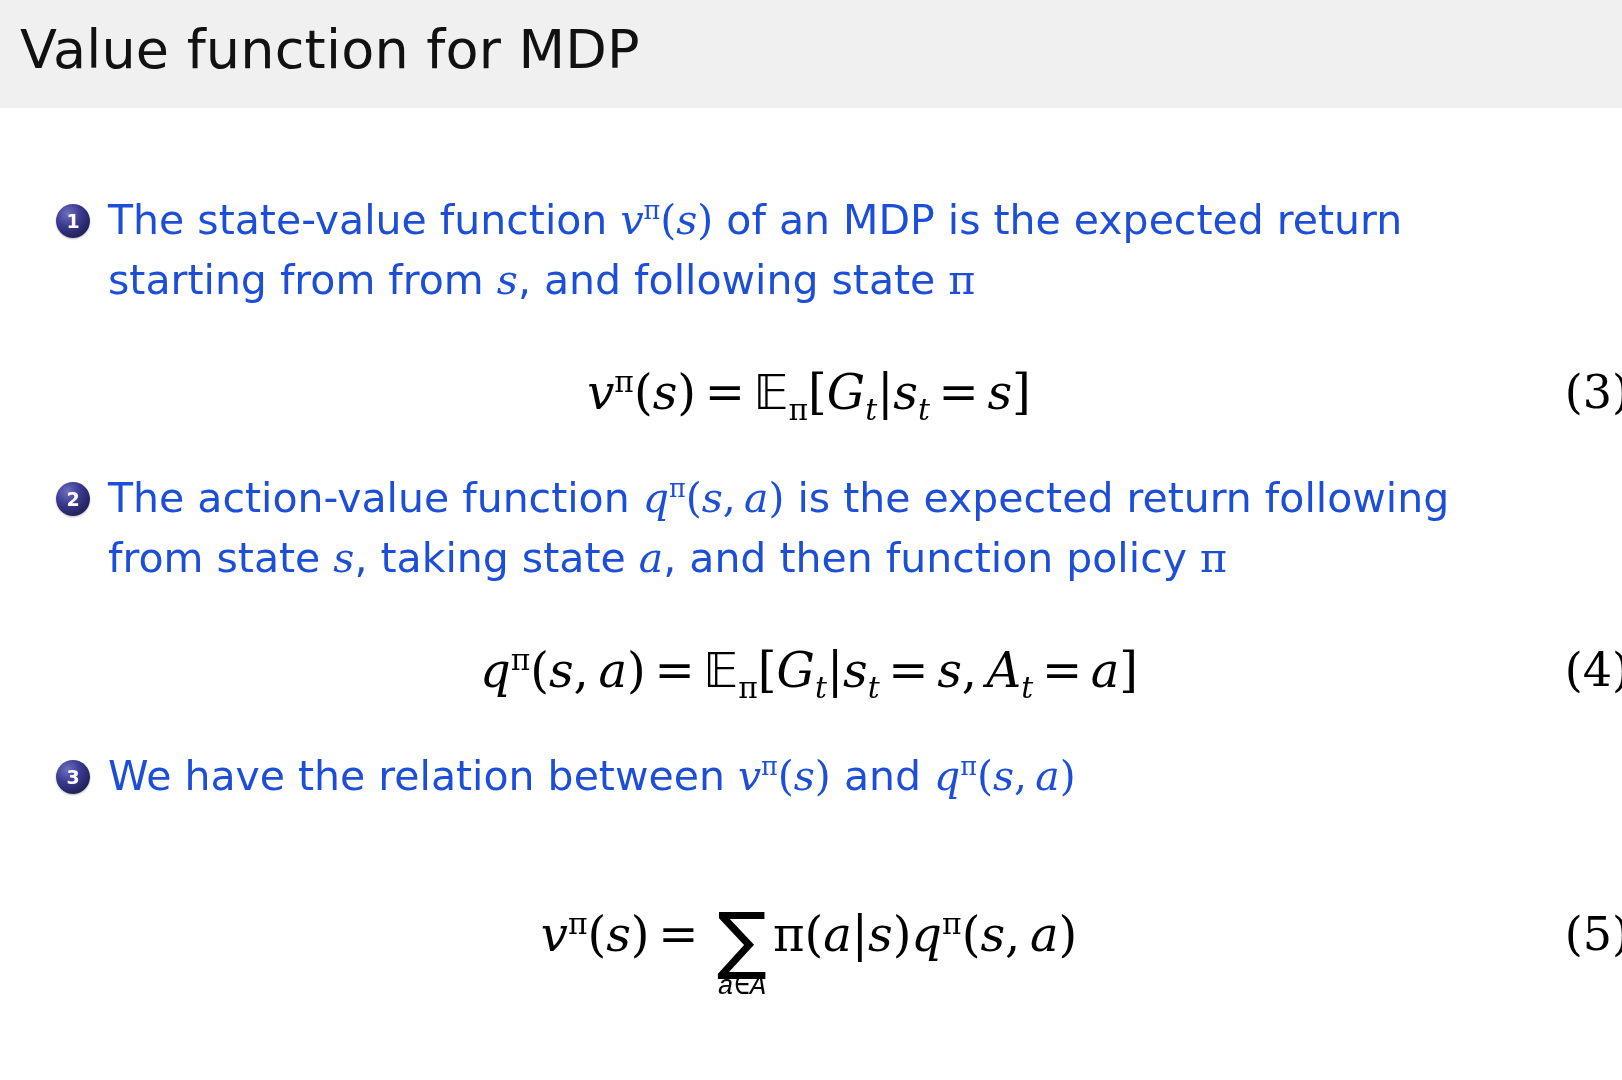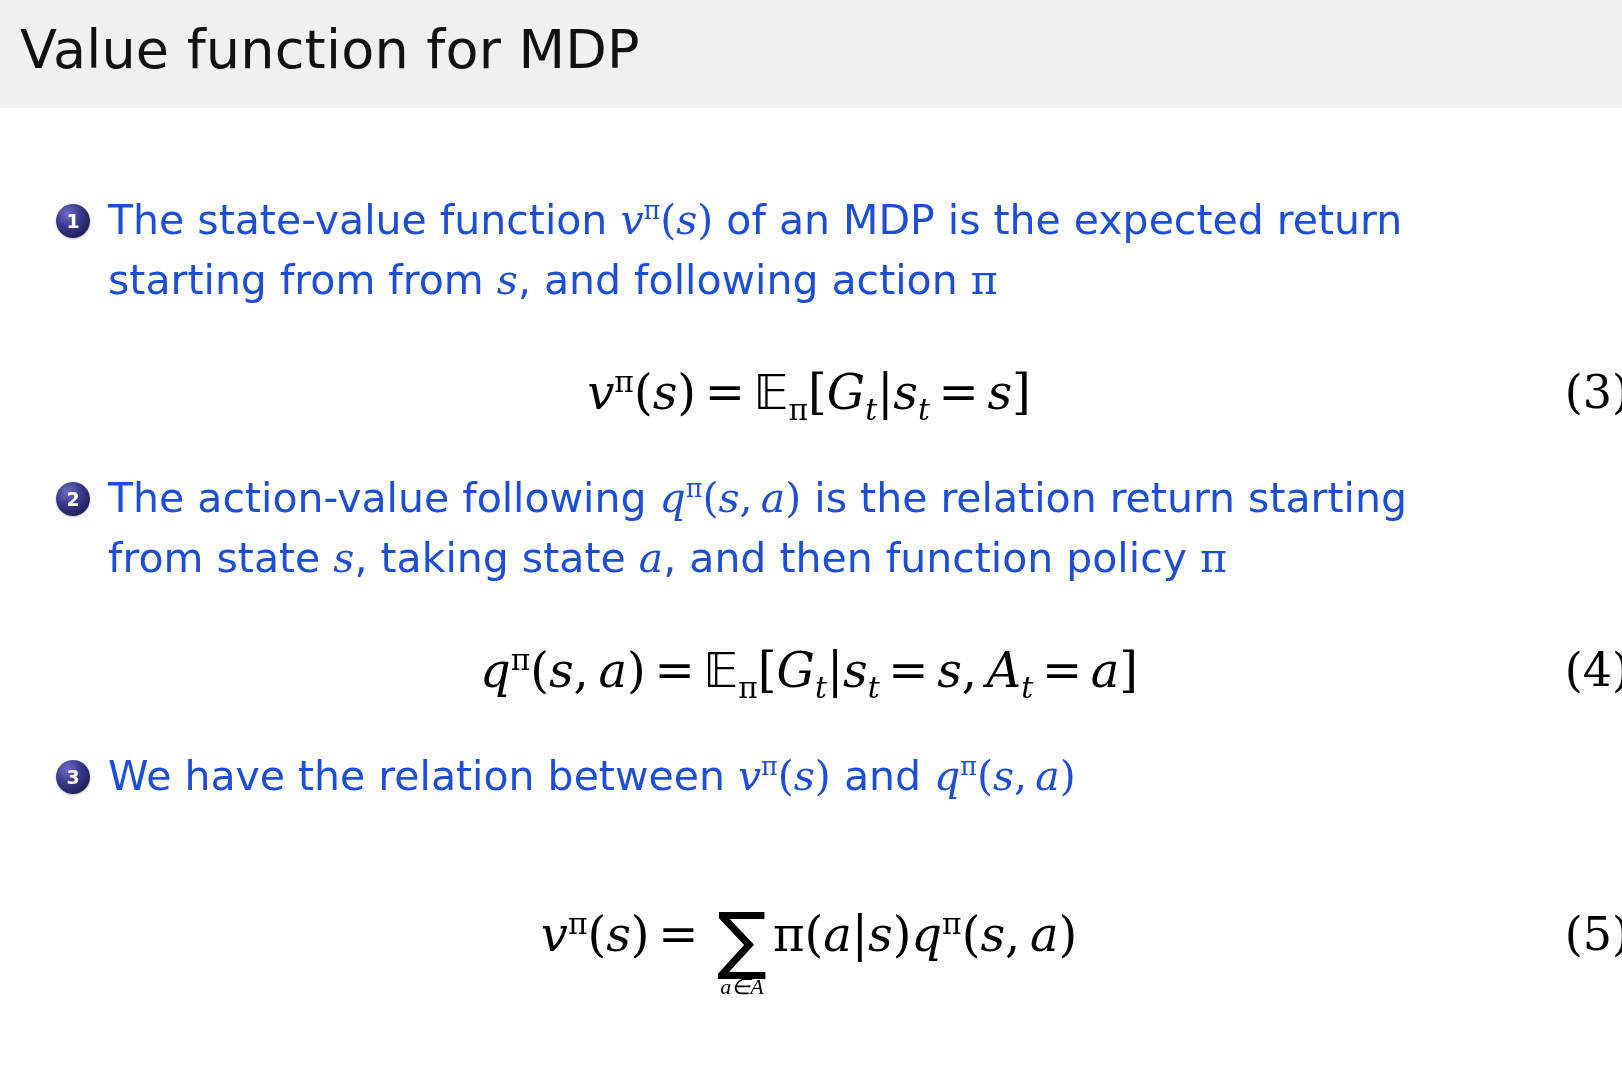--- a/index.html
+++ b/index.html
@@ -175,58 +175,58 @@
     font-style: normal;
     font-size: 74px;
     line-height: 66px;
     font-weight: 400;
   }
   .sum-limit {
     position: absolute;
     left: 50%;
     transform: translateX(-50%);
     top: 66px;
-    font-family: Liberation Serif, serif;
+    font-family: Liberation Mono, monospace;
     font-style: italic;
-    font-size: 22px;
+    font-size: 27px;
     line-height: 30px;
     white-space: nowrap;
   }
 </style>
 </head>
 <body>
 
 <div class="slide-header">
   <div class="slide-title">Value function for MDP</div>
 </div>
 
 <div class="slide-body">
 
   <div class="item-block b1">
     <div class="item-row">
       <div class="bullet">1</div>
       <div class="item-text">
         <span>The state-value function </span><span class="math"><span class="mvar">v</span><span class="sup">π</span><span class="paren">(</span><span class="mvar">s</span><span class="paren">)</span></span><span> of an MDP is the expected return</span><br>
-        <span>starting from from </span><span class="math"><span class="mvar">s</span></span><span>, and following action </span><span class="math"><span class="mup">π</span></span>
+        <span>starting from from </span><span class="math"><span class="mvar">s</span></span><span>, and following state </span><span class="math"><span class="mup">π</span></span>
       </div>
     </div>
   </div>
 
   <div class="equation-line e3">
     <div class="equation-body">
       <span class="math"><span class="mvar">v</span><span class="sup">π</span><span class="paren">(</span><span class="mvar">s</span><span class="paren">)</span><span class="oper">=</span><span class="bbE">𝔼</span><span class="sub-up">π</span><span class="paren">[</span><span class="mvar">G</span><span class="sub">t</span><span class="paren">|</span><span class="mvar">s</span><span class="sub">t</span><span class="oper">=</span><span class="mvar">s</span><span class="paren">]</span></span>
     </div>
     <div class="equation-number">(3)</div>
   </div>
 
   <div class="item-block b2">
     <div class="item-row">
       <div class="bullet">2</div>
       <div class="item-text">
-        <span>The action-value following </span><span class="math"><span class="mvar">q</span><span class="sup">π</span><span class="paren">(</span><span class="mvar">s</span><span class="paren">, </span><span class="mvar">a</span><span class="paren">)</span></span><span> is the relation return starting</span><br>
+        <span>The action-value function </span><span class="math"><span class="mvar">q</span><span class="sup">π</span><span class="paren">(</span><span class="mvar">s</span><span class="paren">, </span><span class="mvar">a</span><span class="paren">)</span></span><span> is the expected return following</span><br>
         <span>from state </span><span class="math"><span class="mvar">s</span></span><span>, taking state </span><span class="math"><span class="mvar">a</span></span><span>, and then function policy </span><span class="math"><span class="mup">π</span></span>
       </div>
     </div>
   </div>
 
   <div class="equation-line e4">
     <div class="equation-body">
       <span class="math"><span class="mvar">q</span><span class="sup">π</span><span class="paren">(</span><span class="mvar">s</span><span class="paren">, </span><span class="mvar">a</span><span class="paren">)</span><span class="oper">=</span><span class="bbE">𝔼</span><span class="sub-up">π</span><span class="paren">[</span><span class="mvar">G</span><span class="sub">t</span><span class="paren">|</span><span class="mvar">s</span><span class="sub">t</span><span class="oper">=</span><span class="mvar">s</span><span class="paren">, </span><span class="mvar">A</span><span class="sub">t</span><span class="oper">=</span><span class="mvar">a</span><span class="paren">]</span></span>
     </div>
     <div class="equation-number">(4)</div>

